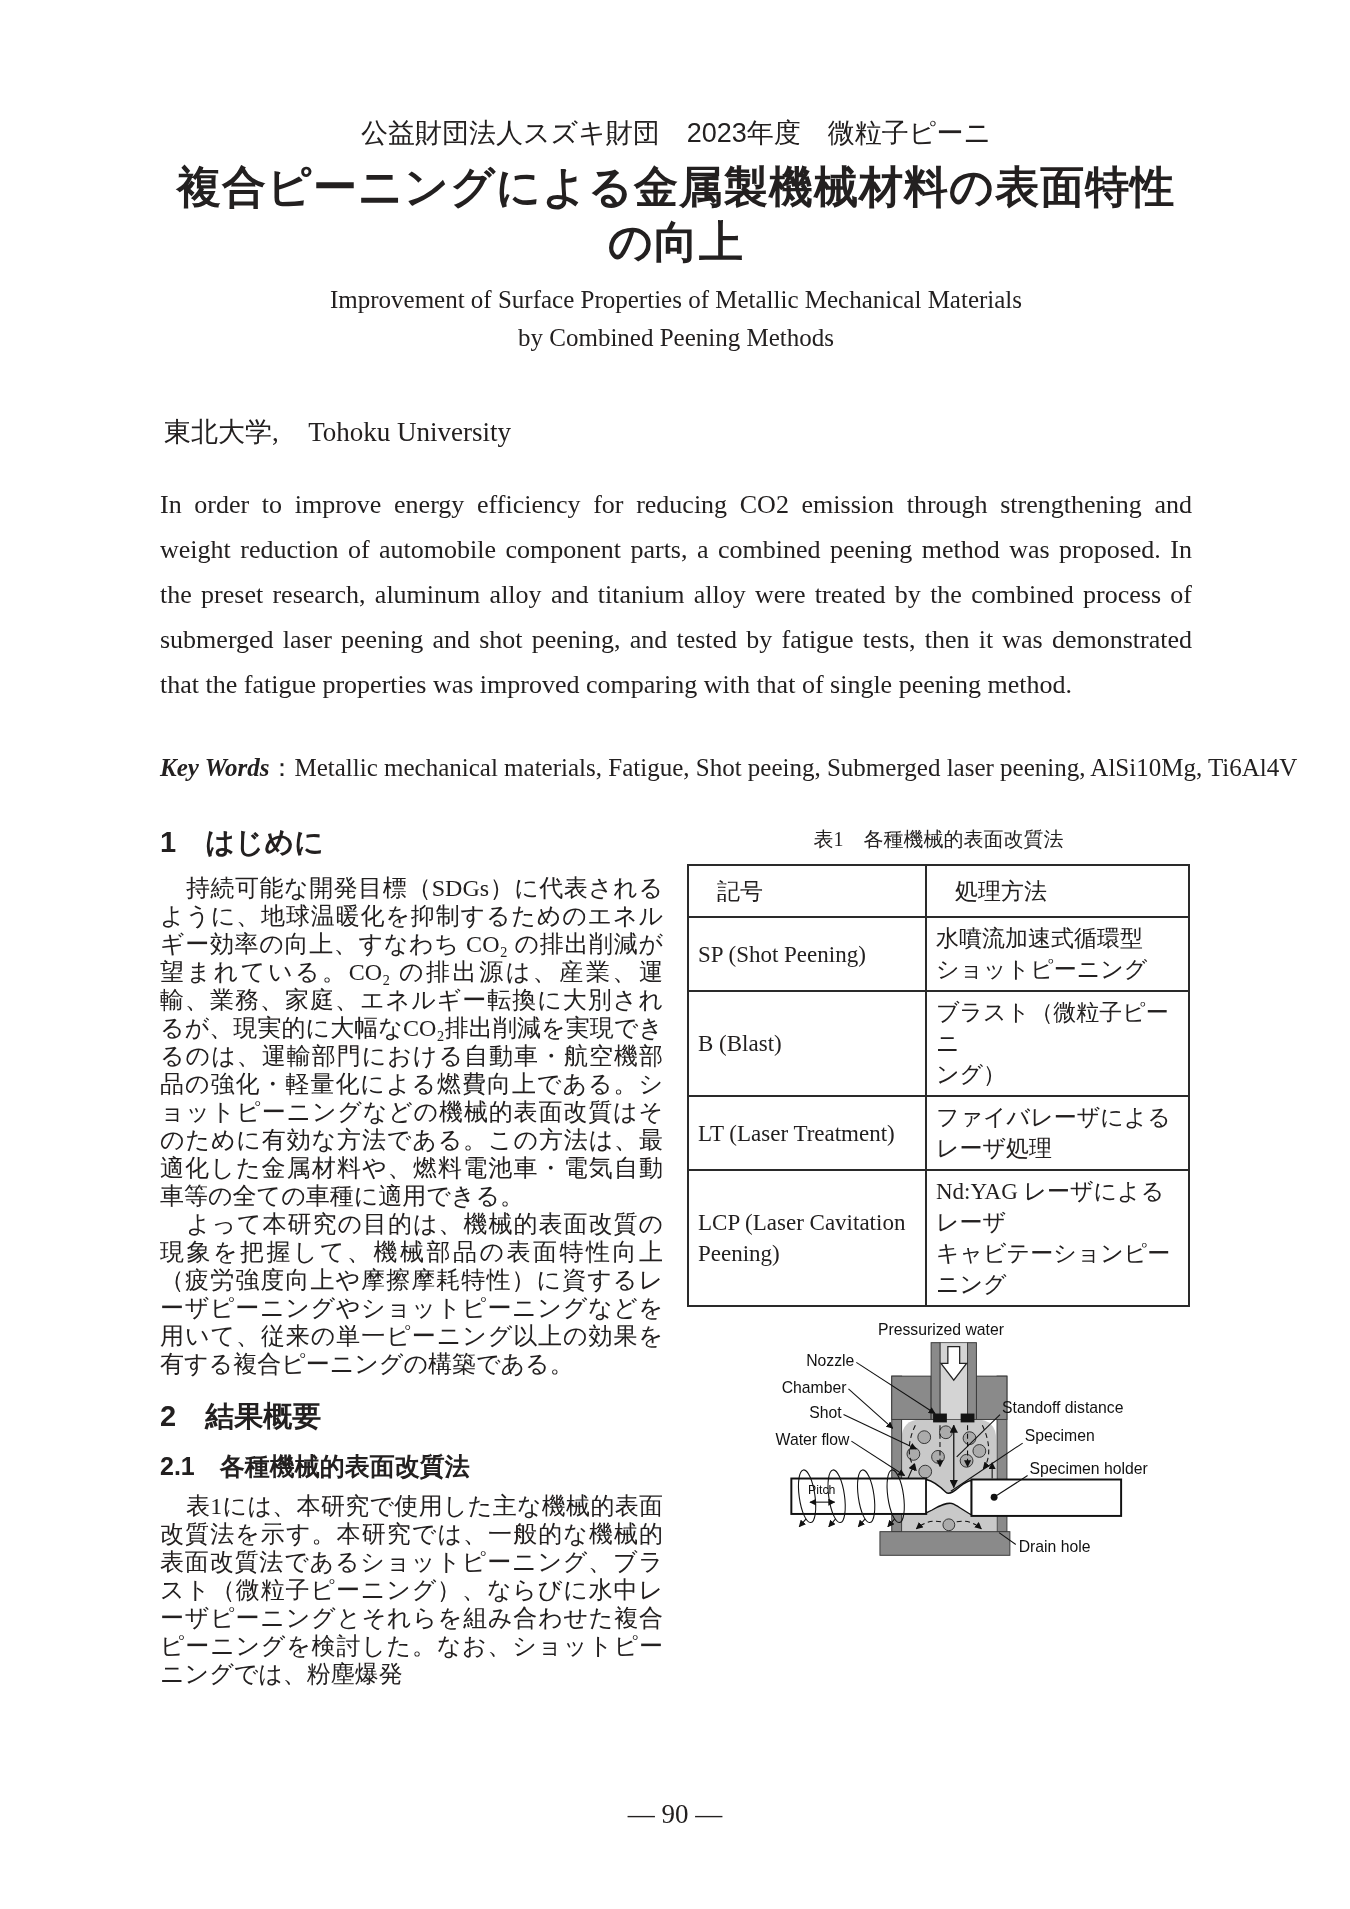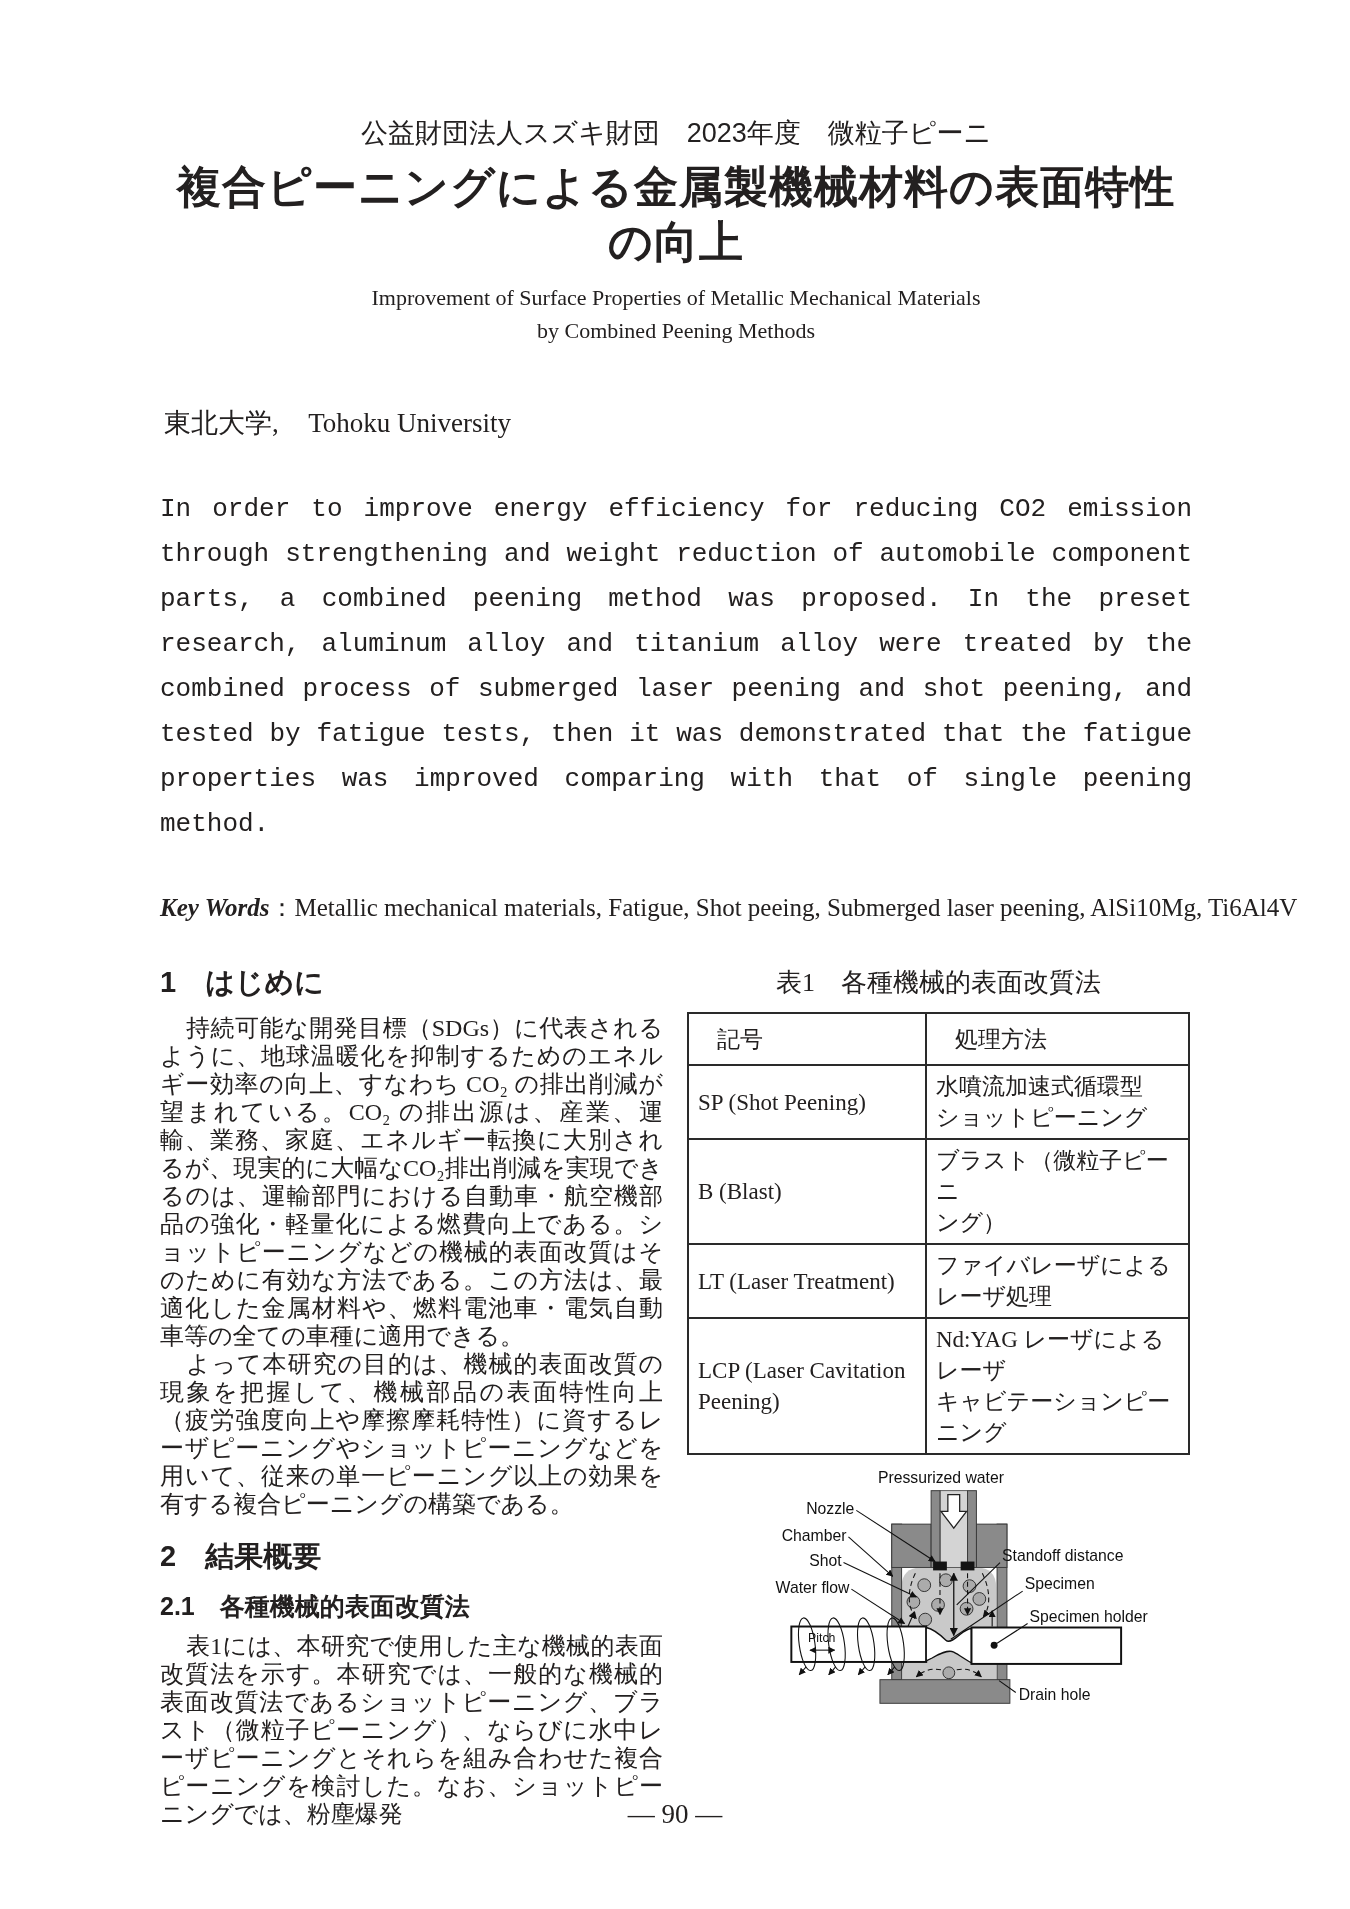--- a/index.html
+++ b/index.html
@@ -13,31 +13,31 @@
     font-family:"Liberation Sans","DejaVu Sans",sans-serif;
     font-size:27px;font-weight:500;line-height:1.3;text-align:center;
   }
   .title-ja{
     font-family:"Liberation Sans","DejaVu Sans",sans-serif;
     font-size:44px;font-weight:700;line-height:1.25;text-align:center;
     margin-top:8px;letter-spacing:1px;
   }
   .title-en{
     font-family:"Liberation Serif","DejaVu Serif",serif;
-    font-size:22px;line-height:1.5;text-align:center;margin-top:12px;
+    font-size:25px;line-height:1.5;text-align:center;margin-top:12px;
   }
   .authors{
     margin:56px 0 0 4px;
     font-family:"Liberation Serif","DejaVu Serif",serif;
     font-size:27px;line-height:1.55;
   }
   .author-ja{display:inline-block;min-width:138px;}
   .abstract{
-    margin-top:42px;
-    font-family:Liberation Mono, monospace;
+    margin-top:28px;
+    font-family:Liberation Serif, serif;
     font-size:26px;line-height:45px;text-align:justify;
   }
   .keywords{
     margin-top:42px;white-space:nowrap;
     font-family:"Liberation Serif","DejaVu Serif",serif;
     font-size:25px;line-height:1.5;
   }
   .kw-label{font-weight:700;font-style:italic;}
 
   .columns{display:flex;gap:24px;margin-top:36px;}
@@ -53,21 +53,21 @@
   }
   .h-top{margin-top:20px;}
   p.body{
     font-family:"Liberation Serif","DejaVu Serif",serif;
     font-size:24px;line-height:28px;text-align:justify;margin:0;
   }
   p.indent{text-indent:26px;}
 
   .tbl-caption{
     font-family:"Liberation Serif","DejaVu Serif",serif;
-    font-size:26px;line-height:1.3;text-align:center;margin:4px 0 12px;
+    font-size:20px;line-height:1.3;text-align:center;margin:4px 0 12px;
   }
   table.t1{width:100%;border-collapse:collapse;table-layout:fixed;}
   table.t1 td{
     border:2px solid #2a2a2a;
     font-family:"Liberation Serif","DejaVu Serif",serif;
     font-size:23px;line-height:31px;padding:5px 9px;
     white-space:pre-line;vertical-align:middle;word-break:break-word;
   }
   table.t1 col.c1{width:47.5%;}
   table.t1 tr.hdr td{height:40px;padding-left:28px;}

